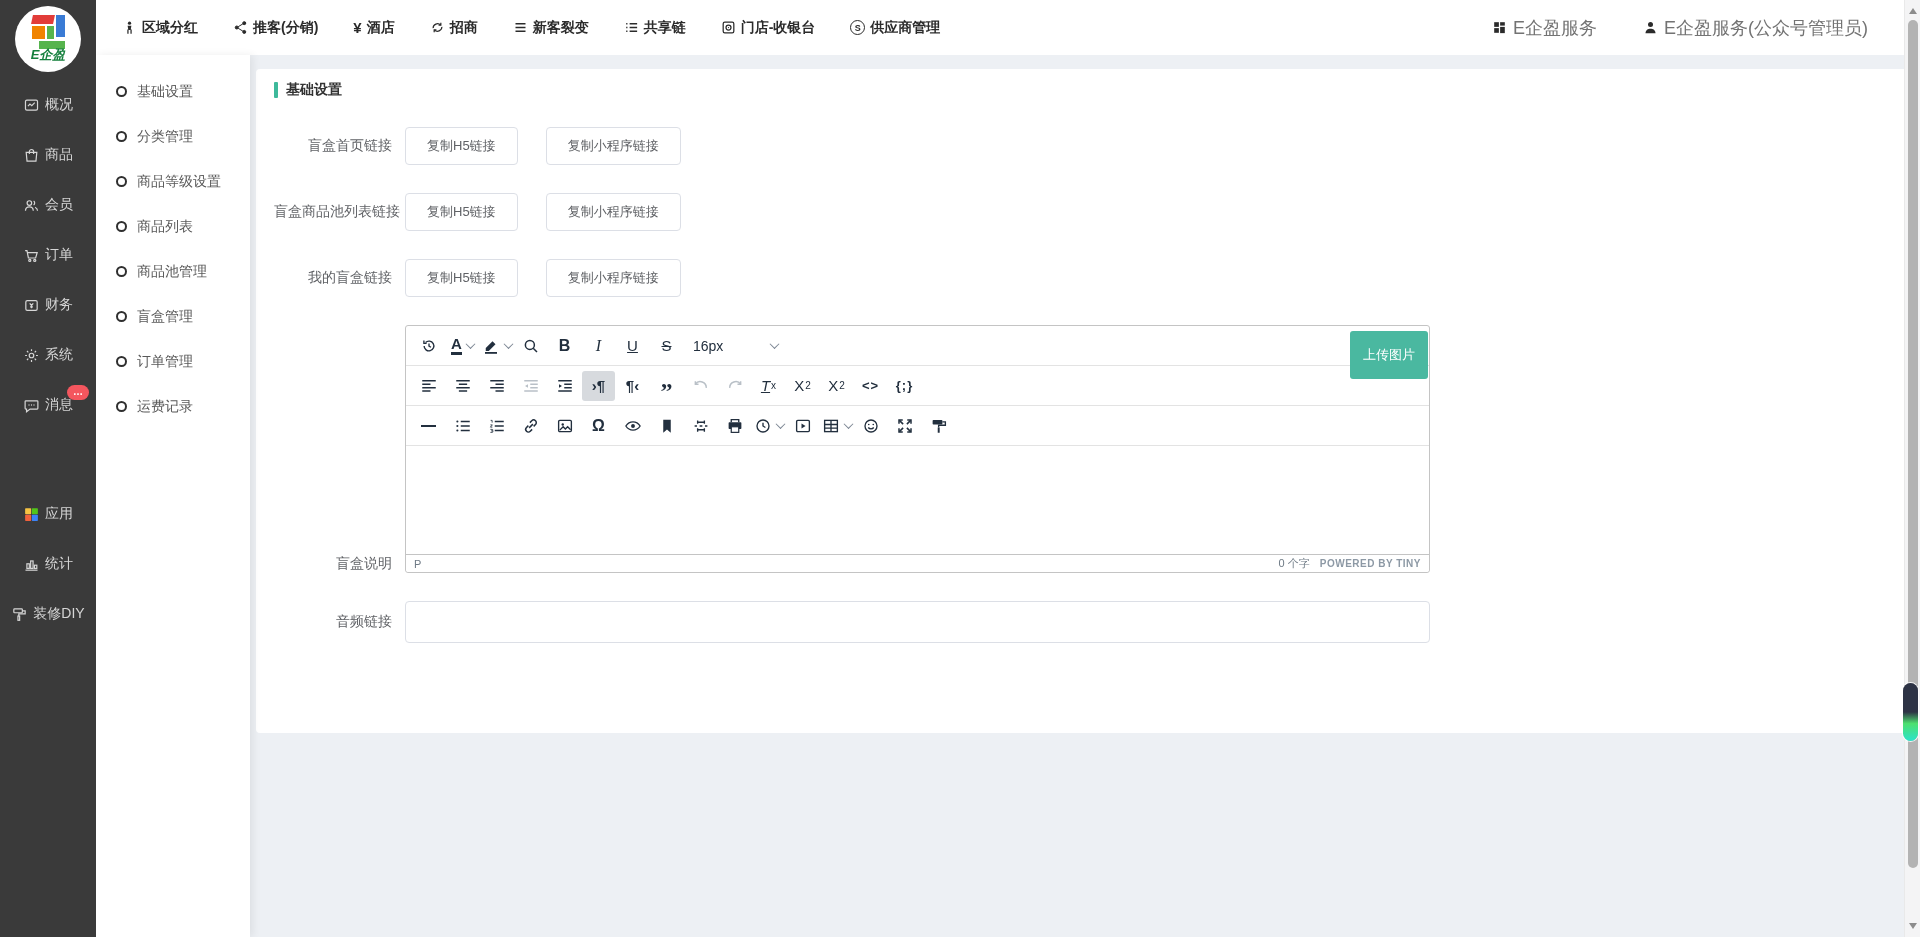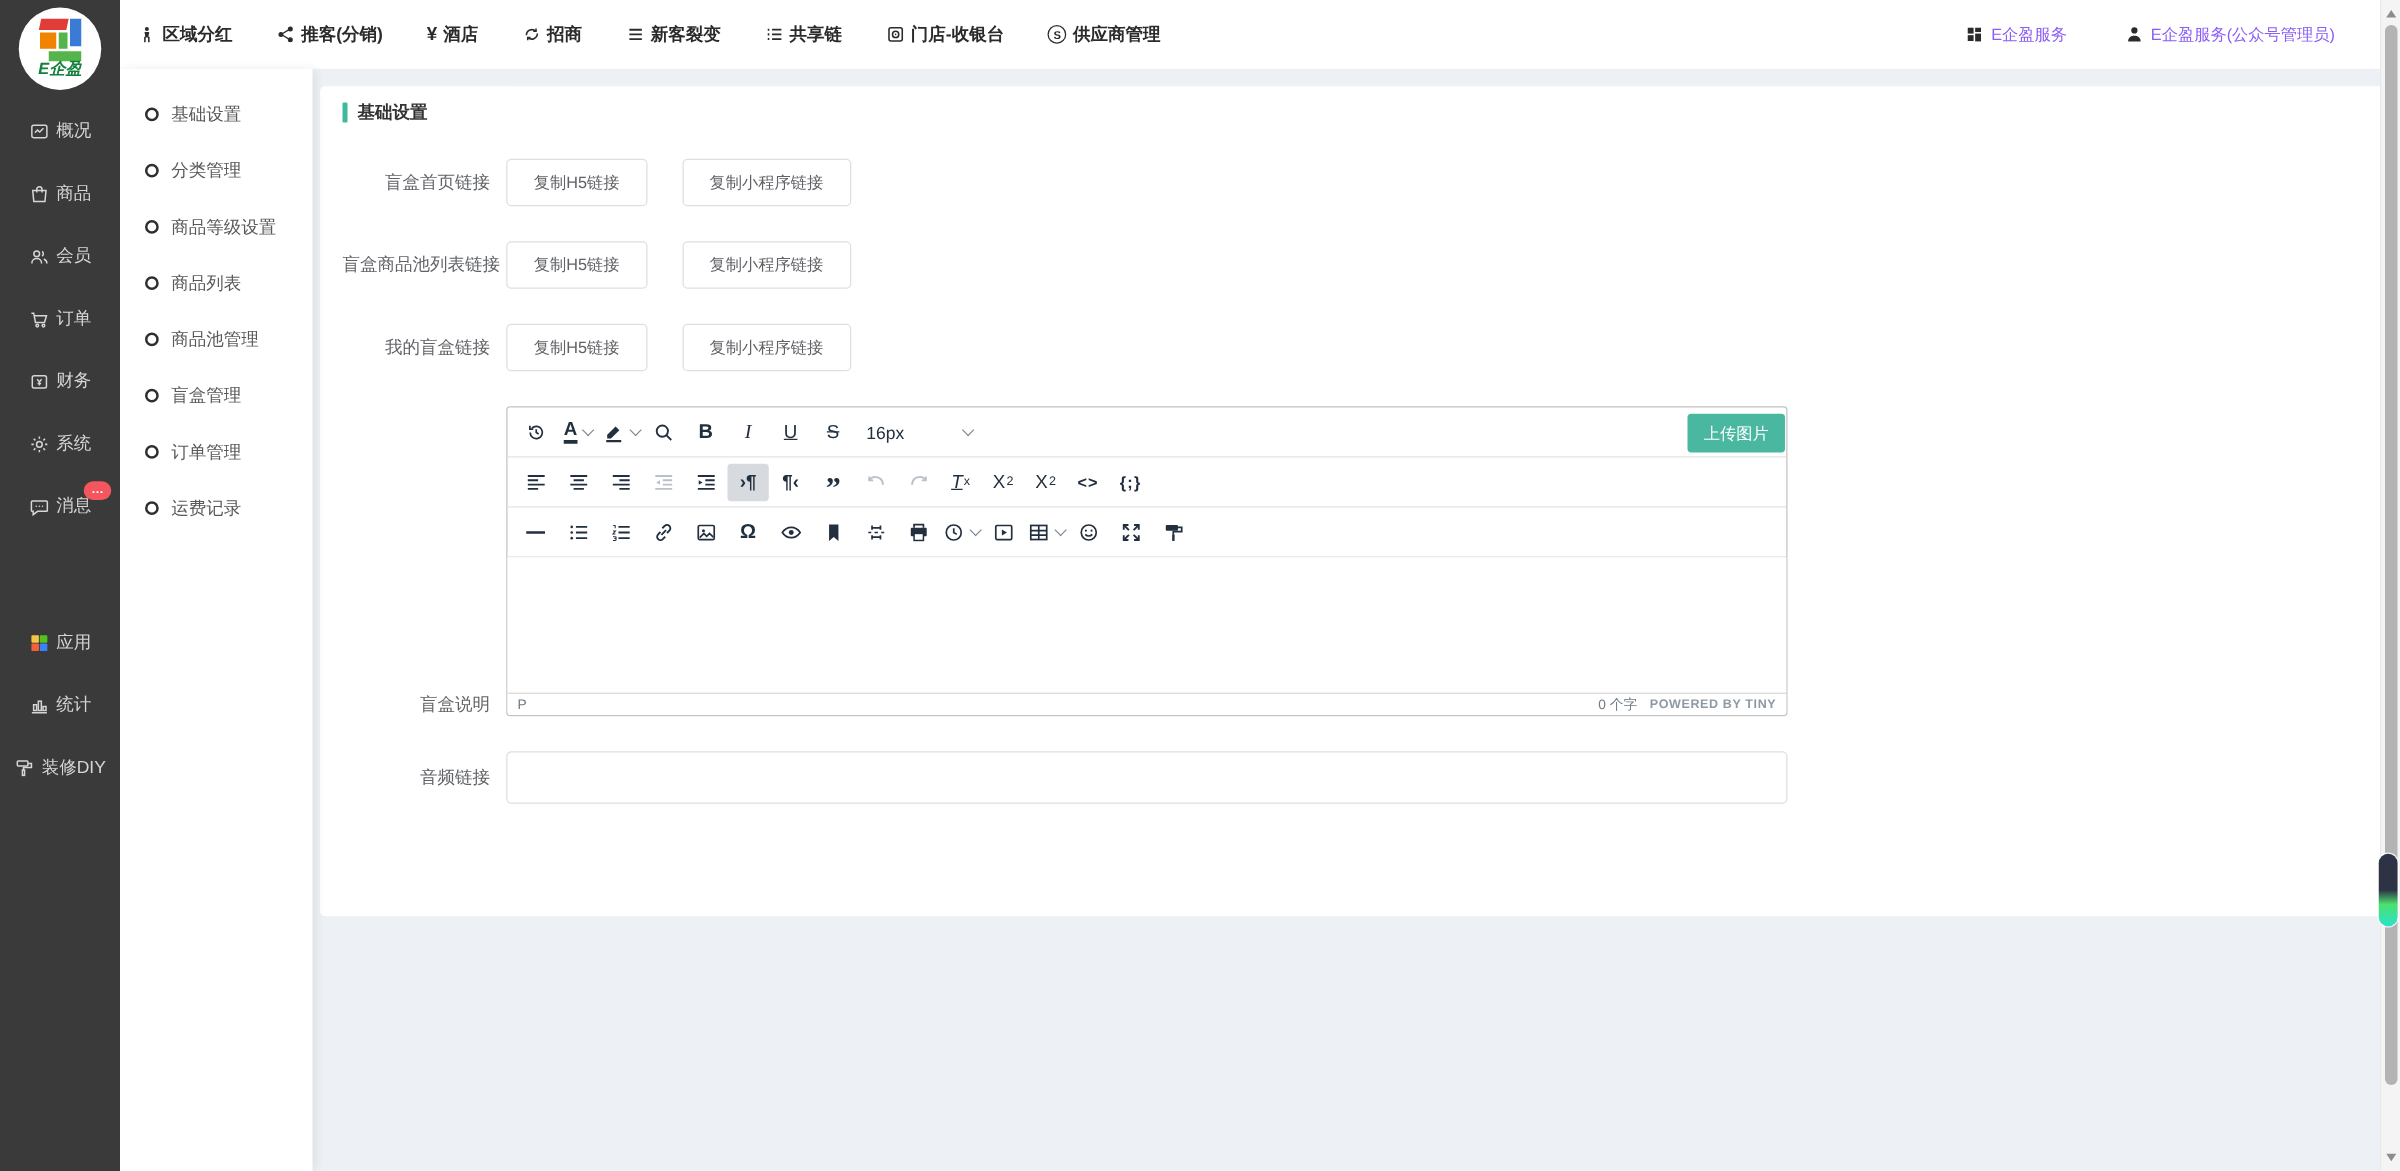--- a/index.html
+++ b/index.html
@@ -18,28 +18,28 @@
   .lg.green2 { top:35px; left:24px; width:26px; height:8px;  background:#56b44d; }
   .logo-text { position:absolute; bottom:8px; width:100%; text-align:center; font-size:13px; font-weight:bold; font-style:italic; color:#15803d; letter-spacing:0; }
   .side-list { width:100%; margin-top:8px; display:flex; flex-direction:column; }
   .side-item { height:50px; display:flex; align-items:center; justify-content:center; gap:5px; color:#d6d6d6; font-size:14px; cursor:pointer; position:relative; width:100%; }
   .side-item svg { flex-shrink:0; }
   .side-item.gap-top { margin-top:59px; }
   .badge { position:absolute; top:5px; right:7px; background:#f4565e; color:#fff; border-radius:9px; min-width:22px; height:15px; font-size:10px; line-height:13px; text-align:center; padding:0 4px; font-weight:bold; }
 
   
   .main-col { flex:1; display:flex; flex-direction:column; min-width:0; }
-  .topbar { height:55px; background:#fff; display:flex; align-items:center; padding:0 52px 0 14px; flex-shrink:0; }
+  .topbar { height:55px; background:#fff; display:flex; align-items:center; padding:0 52px 0 26px; flex-shrink:0; }
   .topnav { display:flex; gap:35px; }
   .nav-item { display:flex; align-items:center; gap:5px; font-weight:bold; color:#2b2b2b; cursor:pointer; white-space:nowrap; }
   .nav-item svg { flex-shrink:0; }
   .yen-glyph { font-size:15px; font-weight:bold; }
   .scircle { width:15px; height:15px; border:1.5px solid #2b2b2b; border-radius:50%; font-size:9px; font-weight:bold; display:flex; align-items:center; justify-content:center; }
   .topbar-right { margin-left:auto; display:flex; gap:46px; }
-  .tr-item { display:flex; align-items:center; gap:6px; font-size:13px; color:#8b5cf6; cursor:pointer; white-space:nowrap; }
+  .tr-item { display:flex; align-items:center; gap:6px; font-size:18px; color:#737373; cursor:pointer; white-space:nowrap; }
 
   .body-row { flex:1; display:flex; min-height:0; }
   
   .subsidebar { width:154px; background:#fff; box-shadow:3px 0 8px rgba(0,0,0,.07); padding-top:14px; z-index:4; flex-shrink:0; }
   .sub-item { height:45px; display:flex; align-items:center; gap:10px; padding-left:20px; color:#595959; cursor:pointer; }
   .o-ring { width:11px; height:11px; border:2px solid #2f2f2f; border-radius:50%; flex-shrink:0; }
 
   
   .content { flex:1; position:relative; padding:14px 12px 0 6px; min-width:0; }
   .card { background:#fff; border-radius:4px; height:664px; padding:12px 0 0 18px; }
@@ -68,21 +68,21 @@
   .glyph-i { font-style:italic; font-family:"Liberation Serif",serif; font-size:16px; }
   .glyph-u { text-decoration:underline; font-size:15px; }
   .glyph-s { text-decoration:line-through; font-size:15px; }
   .glyph-a { font-weight:bold; font-size:15px; border-bottom:3px solid #222f3e; line-height:1; padding-bottom:1px; }
   .glyph-q { font-family:"Liberation Serif",serif; font-weight:bold; font-size:24px; line-height:10px; padding-top:10px; }
   .glyph-p { font-size:15px; font-weight:bold; }
   .glyph-code { font-weight:bold; font-size:13px; letter-spacing:1px; }
   .chev { width:7px; height:7px; border-right:1.6px solid #7d8794; border-bottom:1.6px solid #7d8794; transform:rotate(45deg) translate(-1px,-1px); display:inline-block; margin-left:4px; }
   .fontsel { min-width:103px; justify-content:space-between; padding:0 9px; font-size:14px; }
   .hr-glyph { width:15px; height:2px; background:#222f3e; display:inline-block; }
-  .upload-btn { position:absolute; top:5px; right:1px; height:31px; padding:0 13px; background:#4ab8a0; color:#fff; border:none; border-radius:3px; font-size:13px; cursor:pointer; font-family:inherit; }
+  .upload-btn { position:absolute; top:5px; right:1px; height:48px; padding:0 13px; background:#4ab8a0; color:#fff; border:none; border-radius:3px; font-size:13px; cursor:pointer; font-family:inherit; }
   .edit-area { height:108px; background:#fff; cursor:text; }
   .statusbar { height:18px; border-top:1px solid #c4c4c4; display:flex; align-items:center; padding:0 8px; font-size:11px; color:#6e7a85; background:#fff; border-radius:0 0 3px 3px; }
   .statusbar .right { margin-left:auto; display:flex; gap:10px; align-items:center; }
   .powered { font-size:10px; letter-spacing:.5px; color:#8d99a5; font-weight:bold; }
 
   .audio-input { width:1025px; height:42px; border:1px solid #dcdfe6; border-radius:4px; padding:0 12px; font-size:14px; color:#333; outline:none; font-family:inherit; }
 
   
   .footer { position:absolute; left:0; right:0; bottom:0; height:57px; background:#fff; display:flex; align-items:center; justify-content:center; box-shadow:0 -2px 6px rgba(0,0,0,.05); }
   .submit-btn { min-width:62px; height:38px; background:#3eb99b; color:#fff; border:none; border-radius:4px; font-size:14px; padding:0 18px; cursor:pointer; font-family:inherit; }

